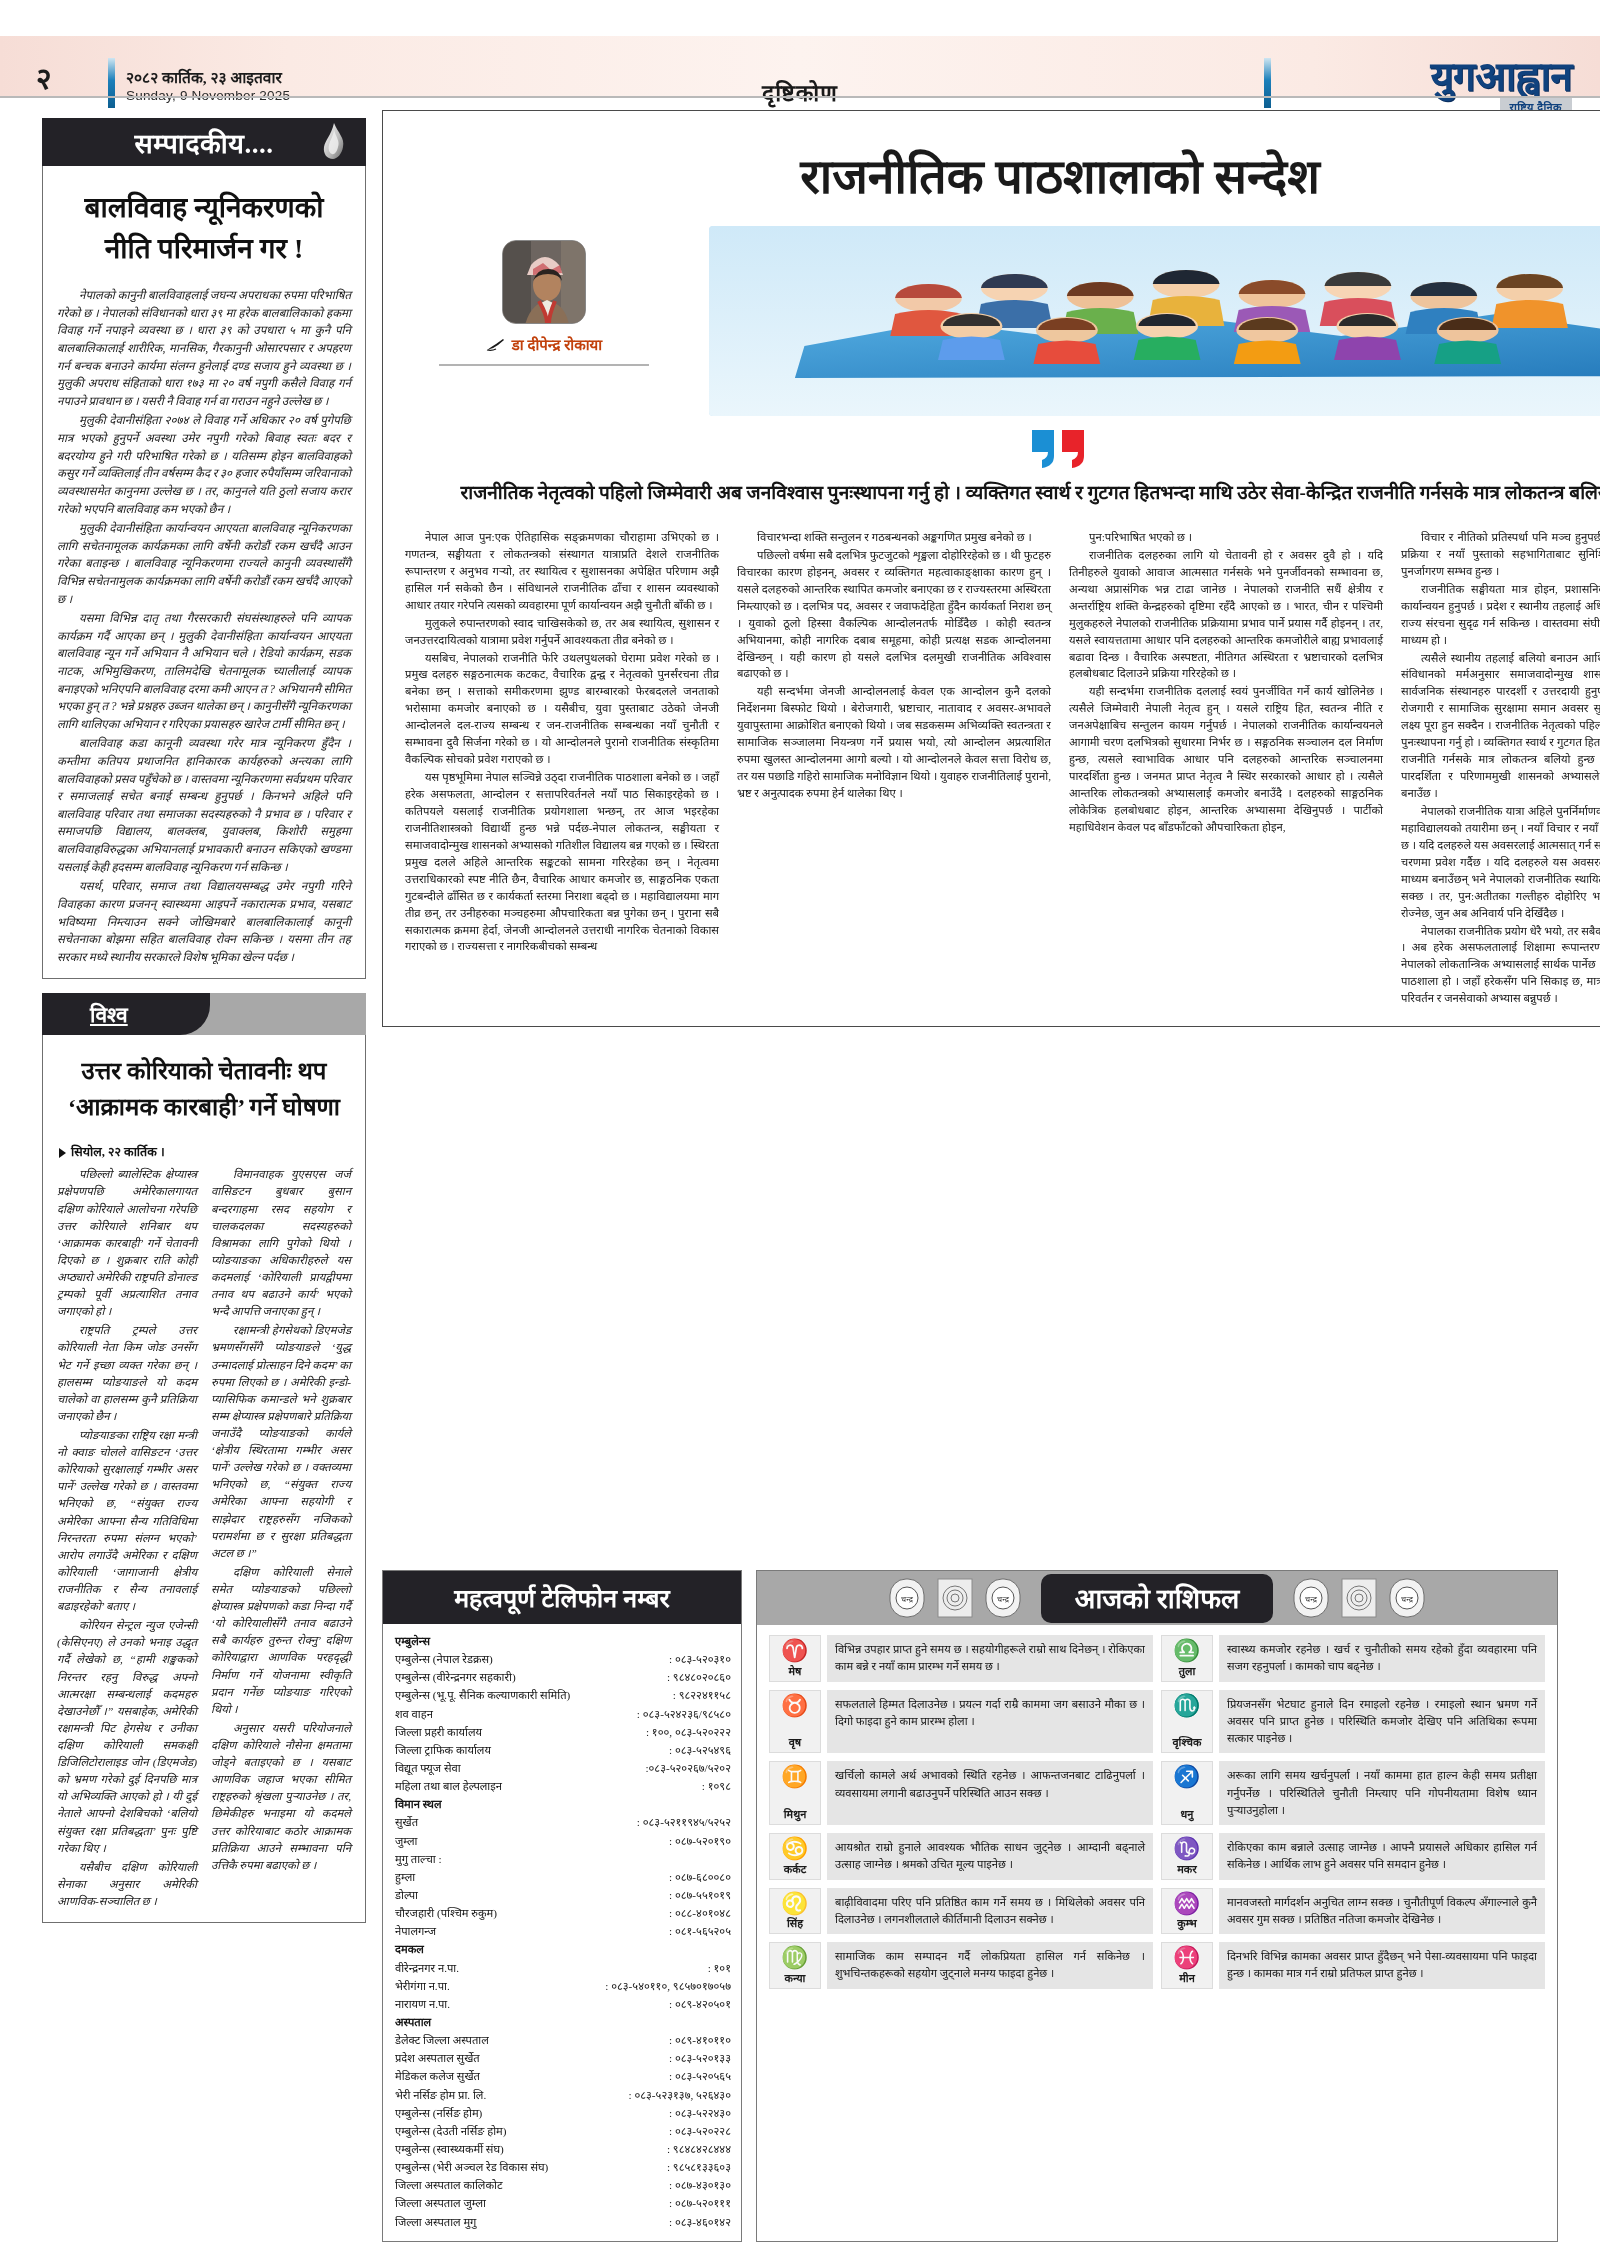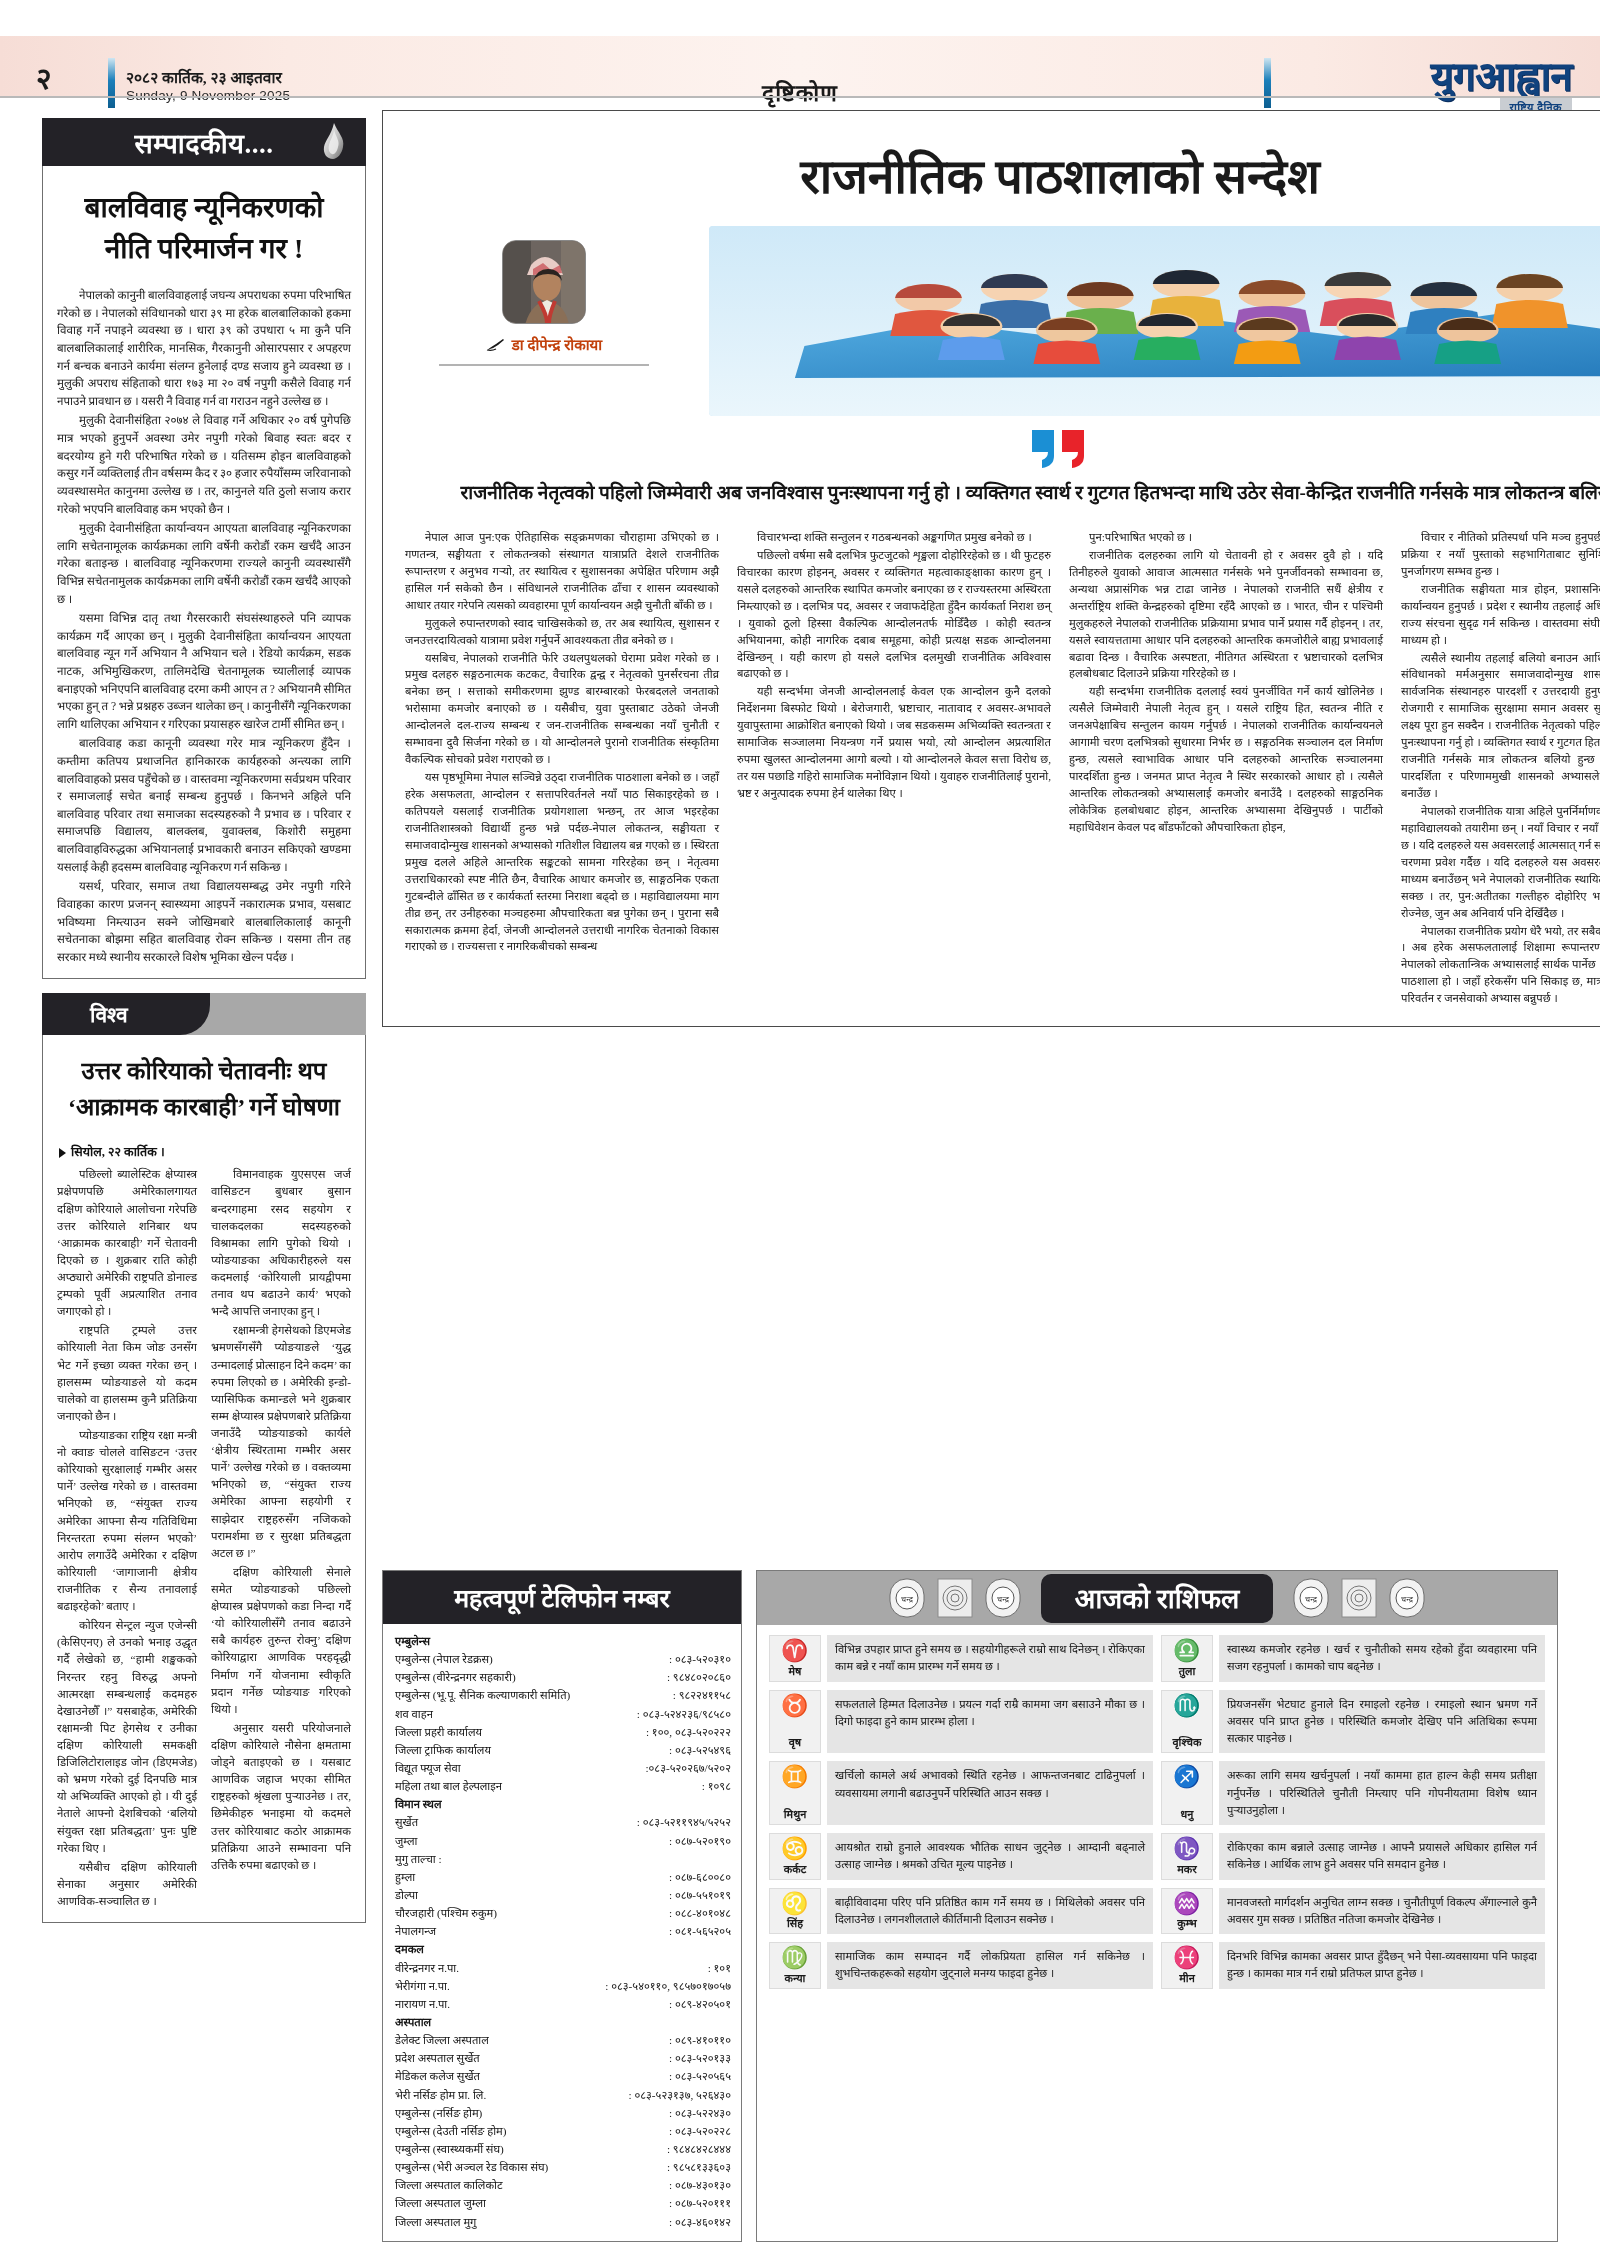--- a/index.html
+++ b/index.html
@@ -70,21 +70,21 @@
     color: #fff; font-size: 27px; font-weight: bold; letter-spacing: .5px;
   }
   .sec-tab.world {
     width: 324px; background: #a8a8a8; border-radius: 0;
   }
   .sec-tab.world .tabpill {
     width: 168px; height: 42px; background: #232227;
     border-bottom-right-radius: 30px; display: flex; align-items: center;
     padding-left: 48px;
   }
-  .sec-tab.world .tabpill span { color: #fff; font-size: 21px; font-weight: bold; }
+  .sec-tab.world .tabpill span { color: #fff; font-size: 21px; font-weight: bold; text-decoration: underline; }
 
   .flame {
     position: absolute; right: 10px; top: 2px; width: 44px; height: 44px;
   }
   .flame svg { display:block; }
 
   .editorial-box { border: 1px solid #6f6f6f; border-top: none; padding: 0 0 10px 0; }
   .world-box { border: 1px solid #6f6f6f; border-top: none; padding: 0 0 10px 0; }
 
   .ed-headline {
@@ -99,21 +99,21 @@
     padding: 6px 16px 2px 16px; font-size: 12.5px; font-weight: 600; color: #111;
   }
   .byline .tri { display:inline-block; width:0;height:0;
     border-left:7px solid #111; border-top:5px solid transparent; border-bottom:5px solid transparent;
     margin-right:5px; vertical-align: middle; }
 
   .body-col { padding: 4px 14px 0 14px; }
   .body-col p {
     font-size: 11.6px; line-height: 1.52; color: #1a1a1a;
     text-align: justify; text-indent: 22px; margin-bottom: 2px;
-    hyphens: auto; word-spacing: -0.3px;
+    hyphens: auto; word-spacing: -0.3px; font-style: italic;
   }
   .body-col.two p { font-size: 11.4px; line-height: 1.5; }
 
   
   .main-article { border: 1px solid #4a4a4a; padding: 0; background: #fff; }
   .main-title {
     text-align: center; font-size: 48px; font-weight: bold; color: #1a1a1a;
     padding: 38px 20px 14px 20px; letter-spacing: 0px; line-height: 1.15;
   }
 

